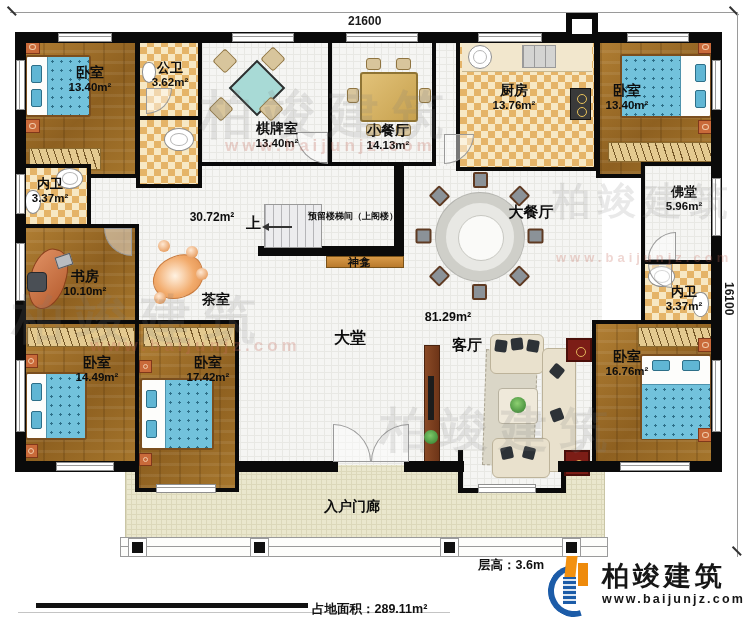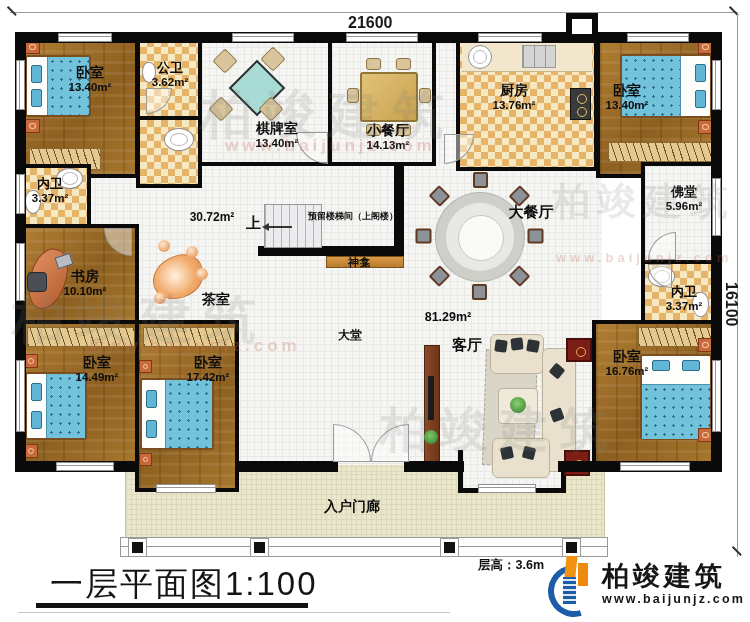--- a/index.html
+++ b/index.html
@@ -50,21 +50,21 @@
   .basin:after{content:"";position:absolute;left:18%;top:18%;width:64%;height:64%;
     border:1px solid #b5b5b5;border-radius:50%;box-sizing:border-box;}
   .sofa{background:#e9e1cd;border:1px solid #bdb39a;border-radius:6px;}
   .spillow{position:absolute;width:12px;height:12px;background:#2d3237;border-radius:2px;}
   .arc{border:1px solid #9a9a9a;background:rgba(255,255,255,0.45);}
   .wm{position:absolute;font-weight:bold;color:rgba(125,125,125,0.17);letter-spacing:12px;
       white-space:nowrap;pointer-events:none;}
   .wm-url{position:absolute;font-weight:bold;color:rgba(198,108,92,0.28);letter-spacing:4px;
       white-space:nowrap;pointer-events:none;}
   .dim-line{background:#9a9a9a;}
-  .dim-text{position:absolute;font-size:16px;font-weight:bold;color:#1a1a1a;}
+  .dim-text{position:absolute;font-size:12px;font-weight:bold;color:#1a1a1a;}
   .tick{position:absolute;width:12px;height:1.5px;background:#333;transform:rotate(45deg);}
   .column{background:#111;border:3px solid #fff;outline:1px solid #9a9a9a;}
   
   .ftitle{position:absolute;font-size:33px;letter-spacing:2px;color:#141414;}
   .stat-line{position:absolute;font-size:12.5px;font-weight:bold;white-space:nowrap;}
   .brand{position:absolute;font-size:27px;font-weight:900;letter-spacing:4px;color:#161616;}
   .brand-url{position:absolute;font-size:12.5px;font-weight:bold;letter-spacing:2.2px;color:#161616;}
   .lm-swoosh{position:absolute;left:0;top:9px;width:40px;height:40px;border:6px solid #1c5ca8;border-radius:50%;
      border-top-color:transparent;border-right-color:transparent;transform:rotate(28deg);}
   .lm-bar1{position:absolute;left:17px;top:0;width:11px;height:30px;background:#f39110;transform:skewX(-6deg);}
@@ -342,21 +342,21 @@
   </div>
   <div class="rlabel" style="left:97px;top:354px">
     <div class="rname">卧室</div>
       <div class="rarea">14.49m²</div>
   </div>
   <div class="rlabel" style="left:208px;top:354px">
     <div class="rname">卧室</div>
       <div class="rarea">17.42m²</div>
   </div>
   <div class="rlabel" style="left:350px;top:328px">
-    <div class="rname" style="font-size:12px">大堂</div>
+    <div class="rname" style="font-size:16px">大堂</div>
   </div>
   <div class="rlabel" style="left:467px;top:336px">
     <div class="rname" style="font-size:15px">客厅</div>
   </div>
   <div class="rlabel" style="left:448px;top:310px">
     <div class="rarea" style="font-size:12.5px">81.29m²</div>
   </div>
   <div class="rlabel" style="left:627px;top:348px">
     <div class="rname">卧室</div>
       <div class="rarea">16.76m²</div>
@@ -366,24 +366,26 @@
   </div>
 
   <div class="wm" style="left:200px;top:80px;font-size:52px">柏竣建筑</div>
   <div class="wm-url" style="left:225px;top:136px;font-size:17px">www.baijunjz.com</div>
   <div class="wm" style="left:12px;top:285px;font-size:52px">柏竣建筑</div>
   <div class="wm-url" style="left:90px;top:336px;font-size:17px">www.baijunjz.com</div>
   <div class="wm" style="left:380px;top:398px;font-size:48px">柏竣建筑</div>
   <div class="wm" style="left:552px;top:176px;font-size:38px;letter-spacing:8px">柏竣建筑</div>
   <div class="wm-url" style="left:556px;top:250px;font-size:13px">www.baijunjz.com</div>
 
-  <div class="ftitle" style="left:50px;top:562px">一层平面图1:100</div>
   <div class="abs" style="left:36px;top:603px;width:272px;height:5px;background:#111"></div>
   <div class="abs" style="left:18px;top:612px;width:432px;height:1px;background:#c4c4c4"></div>
 
+  <div class="stat-line" style="left:312px;top:601px">
+    <span>占地面积：</span><span>289.11m²</span>
+  </div>
   <div class="stat-line" style="left:478px;top:557px">
     <span>层高：</span><span>3.6m</span>
   </div>
 
   <div class="abs" style="left:548px;top:556px;width:50px;height:54px">
     <div class="lm-swoosh"></div>
       <div class="lm-bar1"></div>
       <div class="lm-bar2"></div>
       <div class="lm-blue"></div>
   </div>

